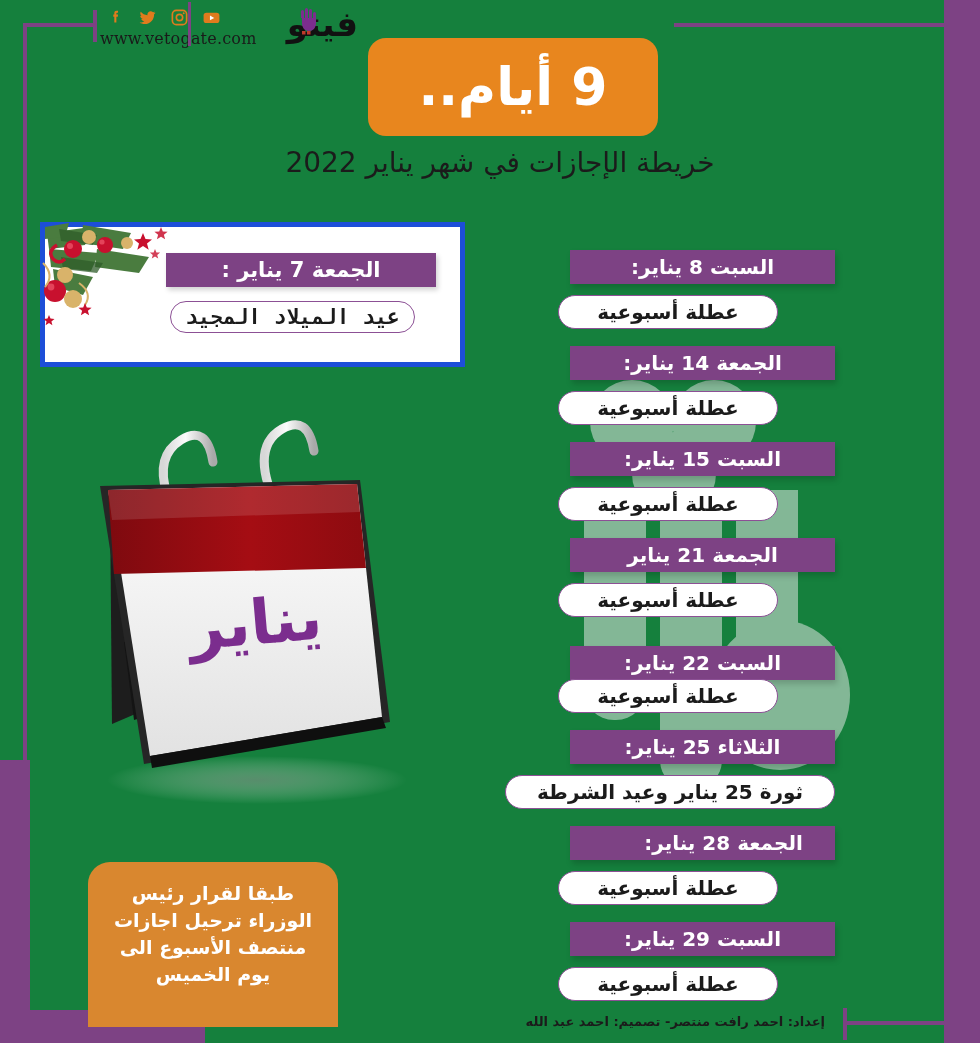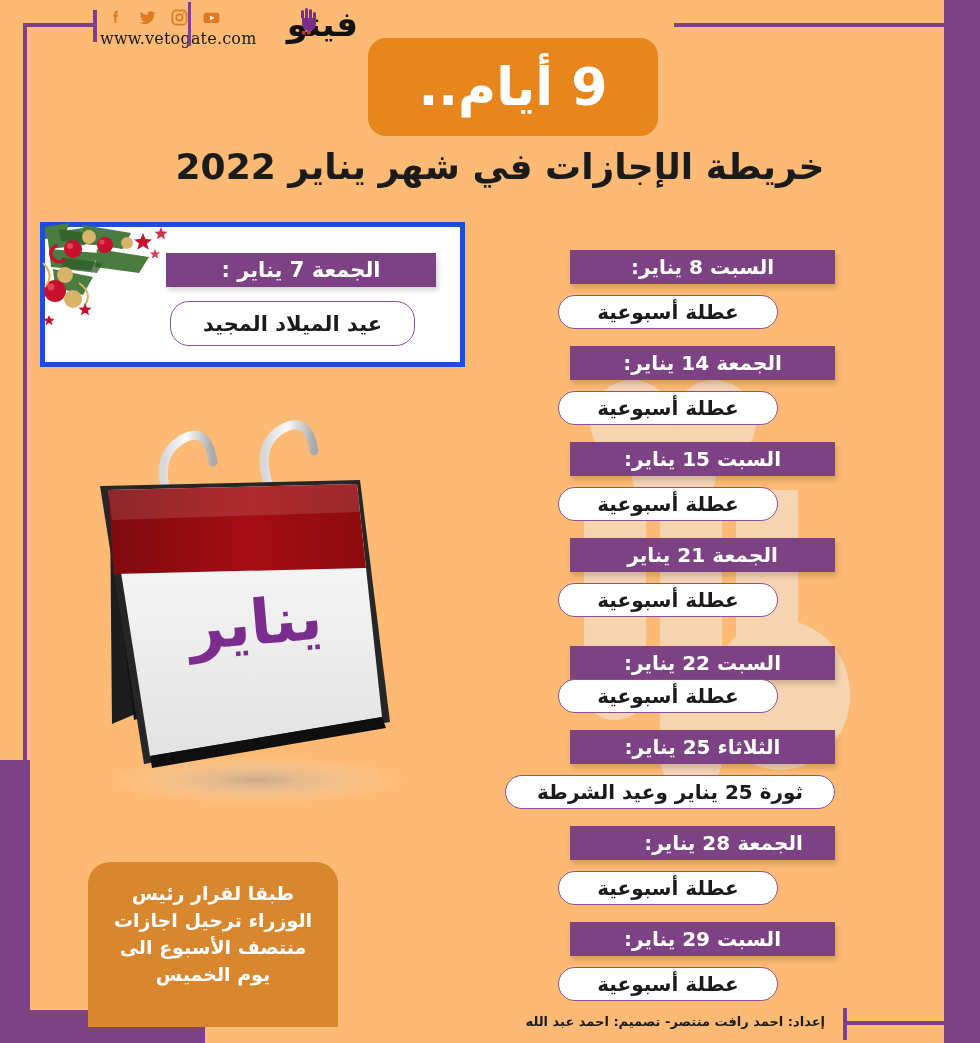--- a/index.html
+++ b/index.html
@@ -9,21 +9,21 @@
     height: 1043px;
     background: #ffffff;
     font-family: "DejaVu Sans", "Liberation Sans", sans-serif;
     overflow: hidden;
   }
 
   #page {
     position: relative;
     width: 980px;
     height: 1043px;
-    background: #fdba74;
+    background: #15803d;
     overflow: hidden;
   }
 
   
   .watermark {
     position: absolute;
     left: 560px;
     top: 370px;
     width: 330px;
     height: 420px;
@@ -163,22 +163,22 @@
     letter-spacing: 1px;
     direction: rtl;
   }
 
   
   .main-title {
     position: absolute;
     left: 150px; top: 146px;
     width: 700px;
     text-align: center;
-    font-size: 36px;
-    font-weight: bold;
+    font-size: 28px;
+    font-weight: normal;
     color: #1b1b1b;
     direction: rtl;
     letter-spacing: -0.5px;
   }
 
   
   .feature-card {
     position: absolute;
     left: 40px; top: 222px;
     width: 425px; height: 145px;
@@ -201,31 +201,32 @@
     font-weight: bold;
     display: flex;
     align-items: center;
     justify-content: center;
     direction: rtl;
     box-shadow: 2px 3px 5px rgba(0,0,0,0.18);
   }
   .feature-pill {
     position: absolute;
     right: 45px; top: 74px;
-    width: 245px; height: 45px;
+    width: 245px; height: 32px;
     background: #ffffff;
     border: 1.6px solid #8c5095;
     border-radius: 19px;
     color: #1b1b1b;
     font-size: 21px;
     font-weight: bold;
     display: flex;
     align-items: center;
     justify-content: center;
     direction: rtl;
+    font-family: Liberation Mono, monospace;
   }
 
   
   .calendar-img {
     position: absolute;
     left: 72px; top: 412px;
     width: 370px; height: 400px;
   }
 
   

